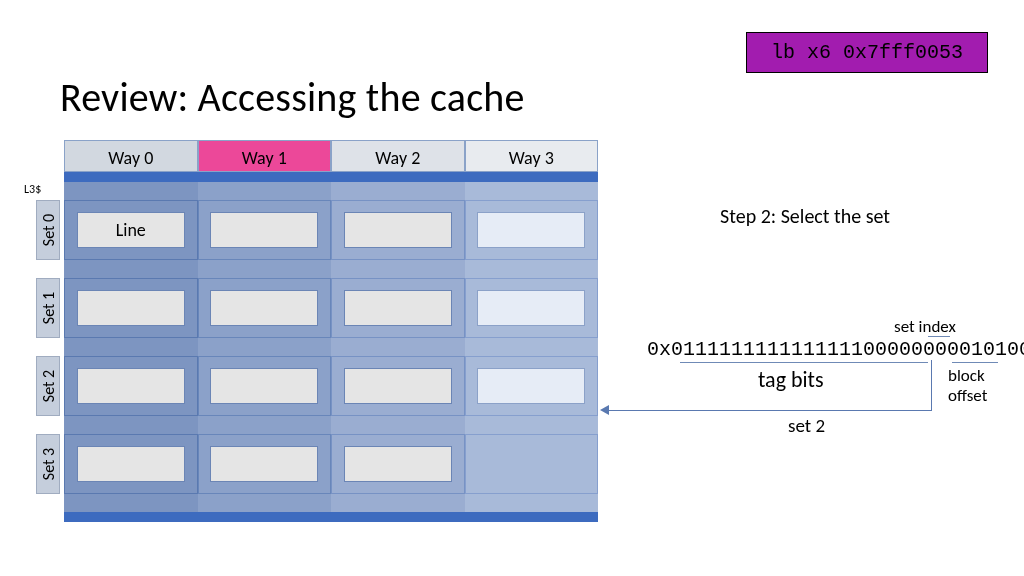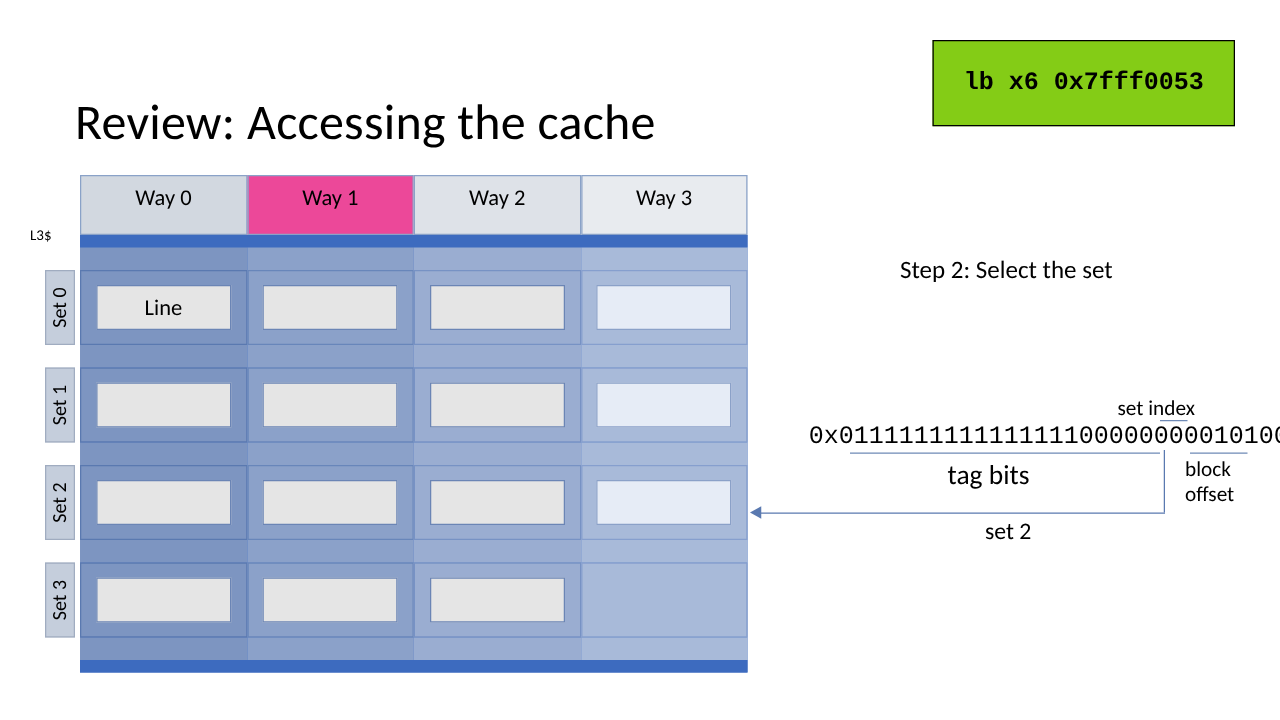--- a/index.html
+++ b/index.html
@@ -24,45 +24,44 @@
     font-size: 40px;
     font-weight: 400;
     letter-spacing: 0.2px;
     margin-top: 35px;
   }
   .instr-box {
     position: absolute;
     right: 36px;
     top: 32px;
     border: 1.5px solid #000;
-    padding: 22px 24px;
+    padding: 8px 24px;
     font-family: "Courier New", monospace;
     font-size: 20px;
-    background: #84cc16;
-    font-weight: bold;
+    background: #a21caf;
   }
 
   
   .cache {
     position: absolute;
     left: 64px;
     top: 140px;
     width: 534px;
   }
   .l3-label {
     position: absolute;
     left: 24px;
     top: 182px;
     font-size: 12px;
     font-weight: 400;
   }
   .way-header {
     display: grid;
     grid-template-columns: repeat(4, 1fr);
-    height: 48px;
+    height: 32px;
   }
   .way-cell {
     border: 1px solid #8aa2c8;
     display: flex;
     align-items: flex-start;
     justify-content: center;
     padding-top: 6px;
     font-size: 18px;
     box-sizing: border-box;
   }

